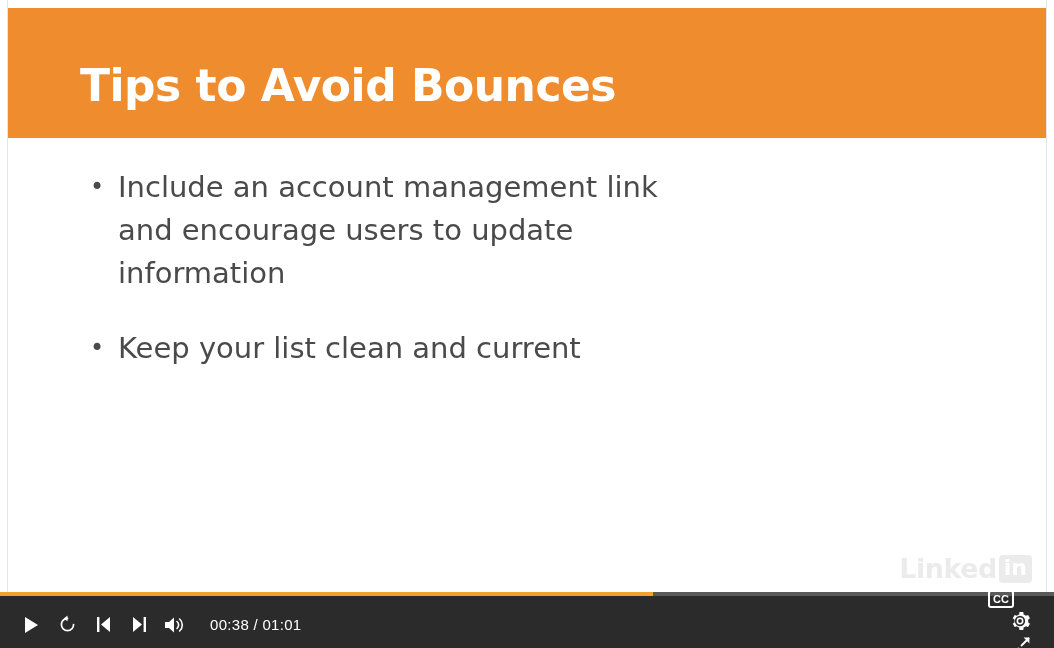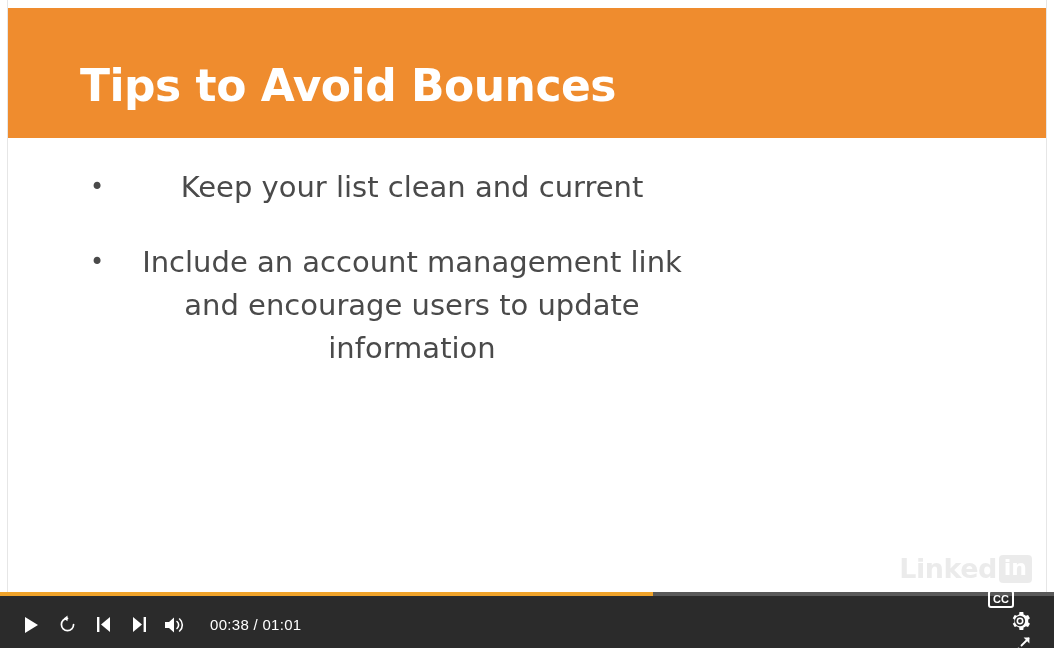--- a/index.html
+++ b/index.html
@@ -50,21 +50,20 @@
 
   
   .slide {
     position: absolute;
     left: 8px;
     top: 8px;
     width: 1038px;
     height: 584px;
     background: #ffffff;
     overflow: hidden;
-    text-align: center;
   }
 
   .slide-header {
     position: absolute;
     left: 0;
     top: 0;
     width: 1038px;
     height: 130px;
     background: #ef8c2e;
   }
@@ -249,22 +248,22 @@
   <div class="frame-edge-right"></div>
 
   <div class="slide">
 
     <div class="slide-header">
       <div class="slide-title">Tips to Avoid Bounces</div>
     </div>
 
     <div class="slide-body">
       <ul class="bullet-list">
+        <li class="bullet-item">Include an account management link and encourage users to update information</li>
         <li class="bullet-item">Keep your list clean and current</li>
-        <li class="bullet-item">Include an account management link and encourage users to update information</li>
       </ul>
 
       <div class="linkedin-logo">
         <span class="linkedin-word">Linked</span>
         <span class="linkedin-in">in</span>
       </div>
     </div>
 
   </div>
 

